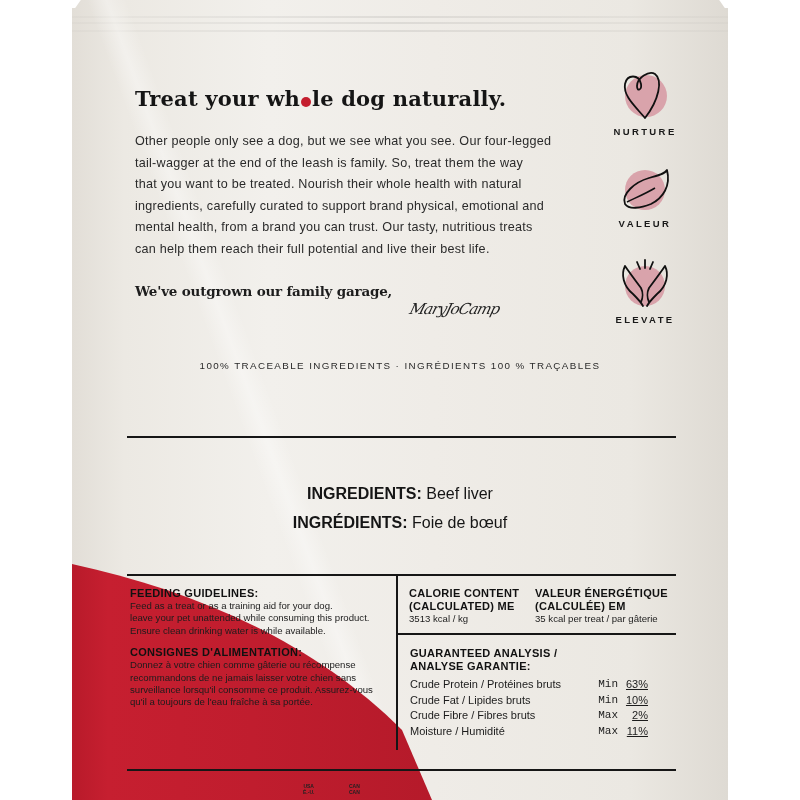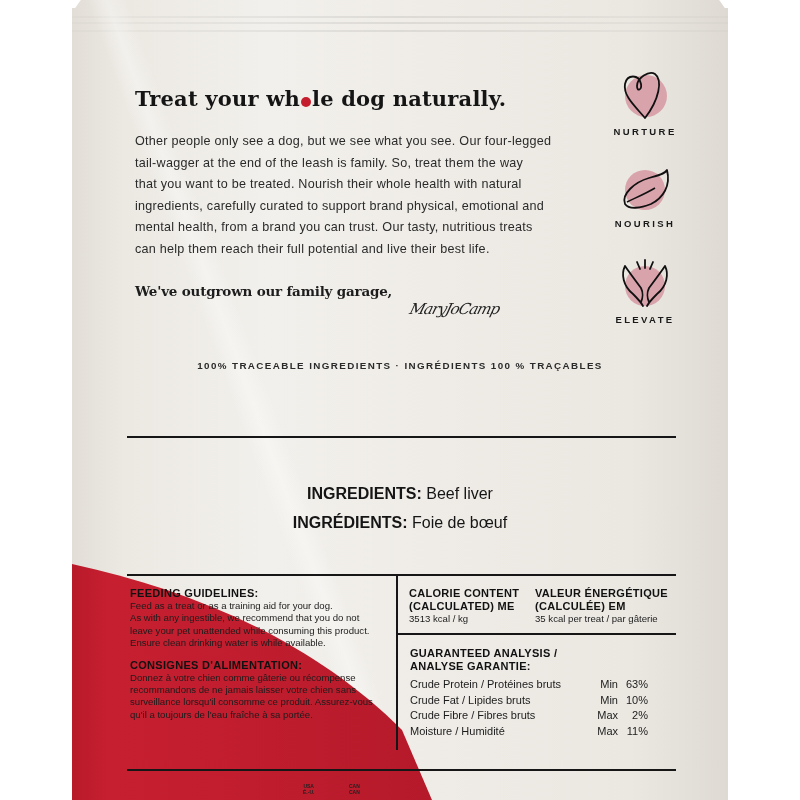--- a/index.html
+++ b/index.html
@@ -33,39 +33,39 @@
     }
     .tagline span { display:block; white-space: nowrap; }
     .signature {
       position: absolute; left: 410px; top: 300px; font-family: "DejaVu Serif", serif; font-style: italic; font-size: 15px; color: #222; transform: skewX(-15deg); letter-spacing: -1px;
     }
 
     .pillar { position: absolute; left: 605px; width: 80px; text-align: center; }
     .pillar svg { display:block; margin: 0 auto; }
     .pillar-label { font-size: 9.5px; font-weight: bold; letter-spacing: 2.4px; color: #1a1a1a; margin-top: 4px; }
 
-    .traceable { position: absolute; left: 0; width: 800px; top: 360px; text-align: center; font-size: 9.8px; font-weight: bold; letter-spacing: 1.4px; color: #2a2a2a; }
+    .traceable { position: absolute; left: 0; width: 800px; top: 360px; text-align: center; font-size: 9.8px; font-weight: normal; letter-spacing: 1.4px; color: #2a2a2a; }
 
     .rule { position: absolute; background: #161616; }
 
     .ingredients { position: absolute; left: 0; width: 800px; text-align: center; font-size: 16px; color: #151515; }
     .ingredients b { font-weight: bold; }
 
     .panel-title { font-weight: bold; font-size: 11px; letter-spacing: 0.3px; color: #111; line-height: 13px; }
     .panel-text { font-size: 9.6px; line-height: 12.4px; color: #1c1c1c; }
 
     .feeding { position: absolute; left: 130px; top: 587px; width: 265px; }
     .feeding p { white-space: nowrap; }
 
     .calorie { position: absolute; top: 587px; }
     .ga { position: absolute; left: 410px; top: 647px; width: 240px; }
     .ga-row { display: flex; font-size: 11px; line-height: 15.5px; color: #1c1c1c; }
     .ga-row .n { width: 150px; white-space: nowrap; }
-    .ga-row .q { width: 58px; text-align: right; }
-    .ga-row .v { width: 30px; text-align: right; }
+    .ga-row .q { width: 58px; text-align: right; font-family: Liberation Mono, monospace; }
+    .ga-row .v { width: 30px; text-align: right; text-decoration: underline; }
 
     .flags { position: absolute; top: 783px; font-size: 5px; font-weight: bold; color: #222; line-height: 6px; text-align: center; }
   </style>
 </head>
 <body>
 
 <div class="bag">
   <div class="zip" style="top:16px;"></div>
   <div class="zip" style="top:22px;"></div>
   <div class="zip" style="top:30px;"></div>
@@ -110,21 +110,21 @@
   </svg>
   <div class="pillar-label">NURTURE</div>
 </div>
 
 <div class="pillar" style="top:168px;">
   <svg width="60" height="46" viewBox="0 0 60 46">
     <circle cx="30" cy="22" r="20" fill="#d9a3ab"></circle>
     <path d="M10,36 C6,26 20,14 34,10 C42,8 50,6 52,2 C56,18 48,30 36,36 C26,40 14,42 10,36 Z" fill="none" stroke="#111" stroke-width="1.8" stroke-linejoin="round"></path>
     <path d="M12,34 C20,30 30,26 40,20" fill="none" stroke="#111" stroke-width="1.6"></path>
   </svg>
-  <div class="pillar-label">NOURISH</div>
+  <div class="pillar-label">VALEUR</div>
 </div>
 
 <div class="pillar" style="top:258px;text-align:center;">
   <svg width="64" height="52" viewBox="0 0 64 52">
     <circle cx="32" cy="28" r="20" fill="#d9a3ab"></circle>
     <path d="M12,8 C8,16 10,28 20,36 C24,40 28,44 30,48 M12,8 C16,14 22,22 28,30 C30,34 30,40 28,44" fill="none" stroke="#111" stroke-width="1.8" stroke-linecap="round"></path>
     <path d="M52,8 C56,16 54,28 44,36 C40,40 36,44 34,48 M52,8 C48,14 42,22 36,30 C34,34 34,40 36,44" fill="none" stroke="#111" stroke-width="1.8" stroke-linecap="round"></path>
     <path d="M32,2 L32,10 M24,4 L27,11 M40,4 L37,11" stroke="#111" stroke-width="1.8" stroke-linecap="round"></path>
   </svg>
   <div class="pillar-label">ELEVATE</div>
@@ -142,21 +142,20 @@
 </div>
 
 <div class="rule" style="left:127px; top:574px; width:549px; height:2px;"></div>
 <div class="rule" style="left:396px; top:574px; width:2px; height:176px;"></div>
 <div class="rule" style="left:396px; top:633px; width:280px; height:2px;"></div>
 <div class="rule" style="left:127px; top:769px; width:549px; height:2px;"></div>
 
 <div class="feeding">
   <div class="panel-title">FEEDING GUIDELINES:</div>
   <p class="panel-text">Feed as a treat or as a training aid for your dog.</p>
-  <p class="panel-text">As with any ingestible, we recommend that you do not</p>
   <p class="panel-text">leave your pet unattended while consuming this product.</p>
   <p class="panel-text">Ensure clean drinking water is while available.</p>
   <div class="panel-title" style="margin-top:9px;">CONSIGNES D'ALIMENTATION:</div>
   <p class="panel-text">Donnez à votre chien comme gâterie ou récompense</p>
   <p class="panel-text">recommandons de ne jamais laisser votre chien sans</p>
   <p class="panel-text">surveillance lorsqu'il consomme ce produit. Assurez-vous</p>
   <p class="panel-text">qu'il a toujours de l'eau fraîche à sa portée.</p>
 </div>
 
 <div class="calorie" style="left:409px;">

